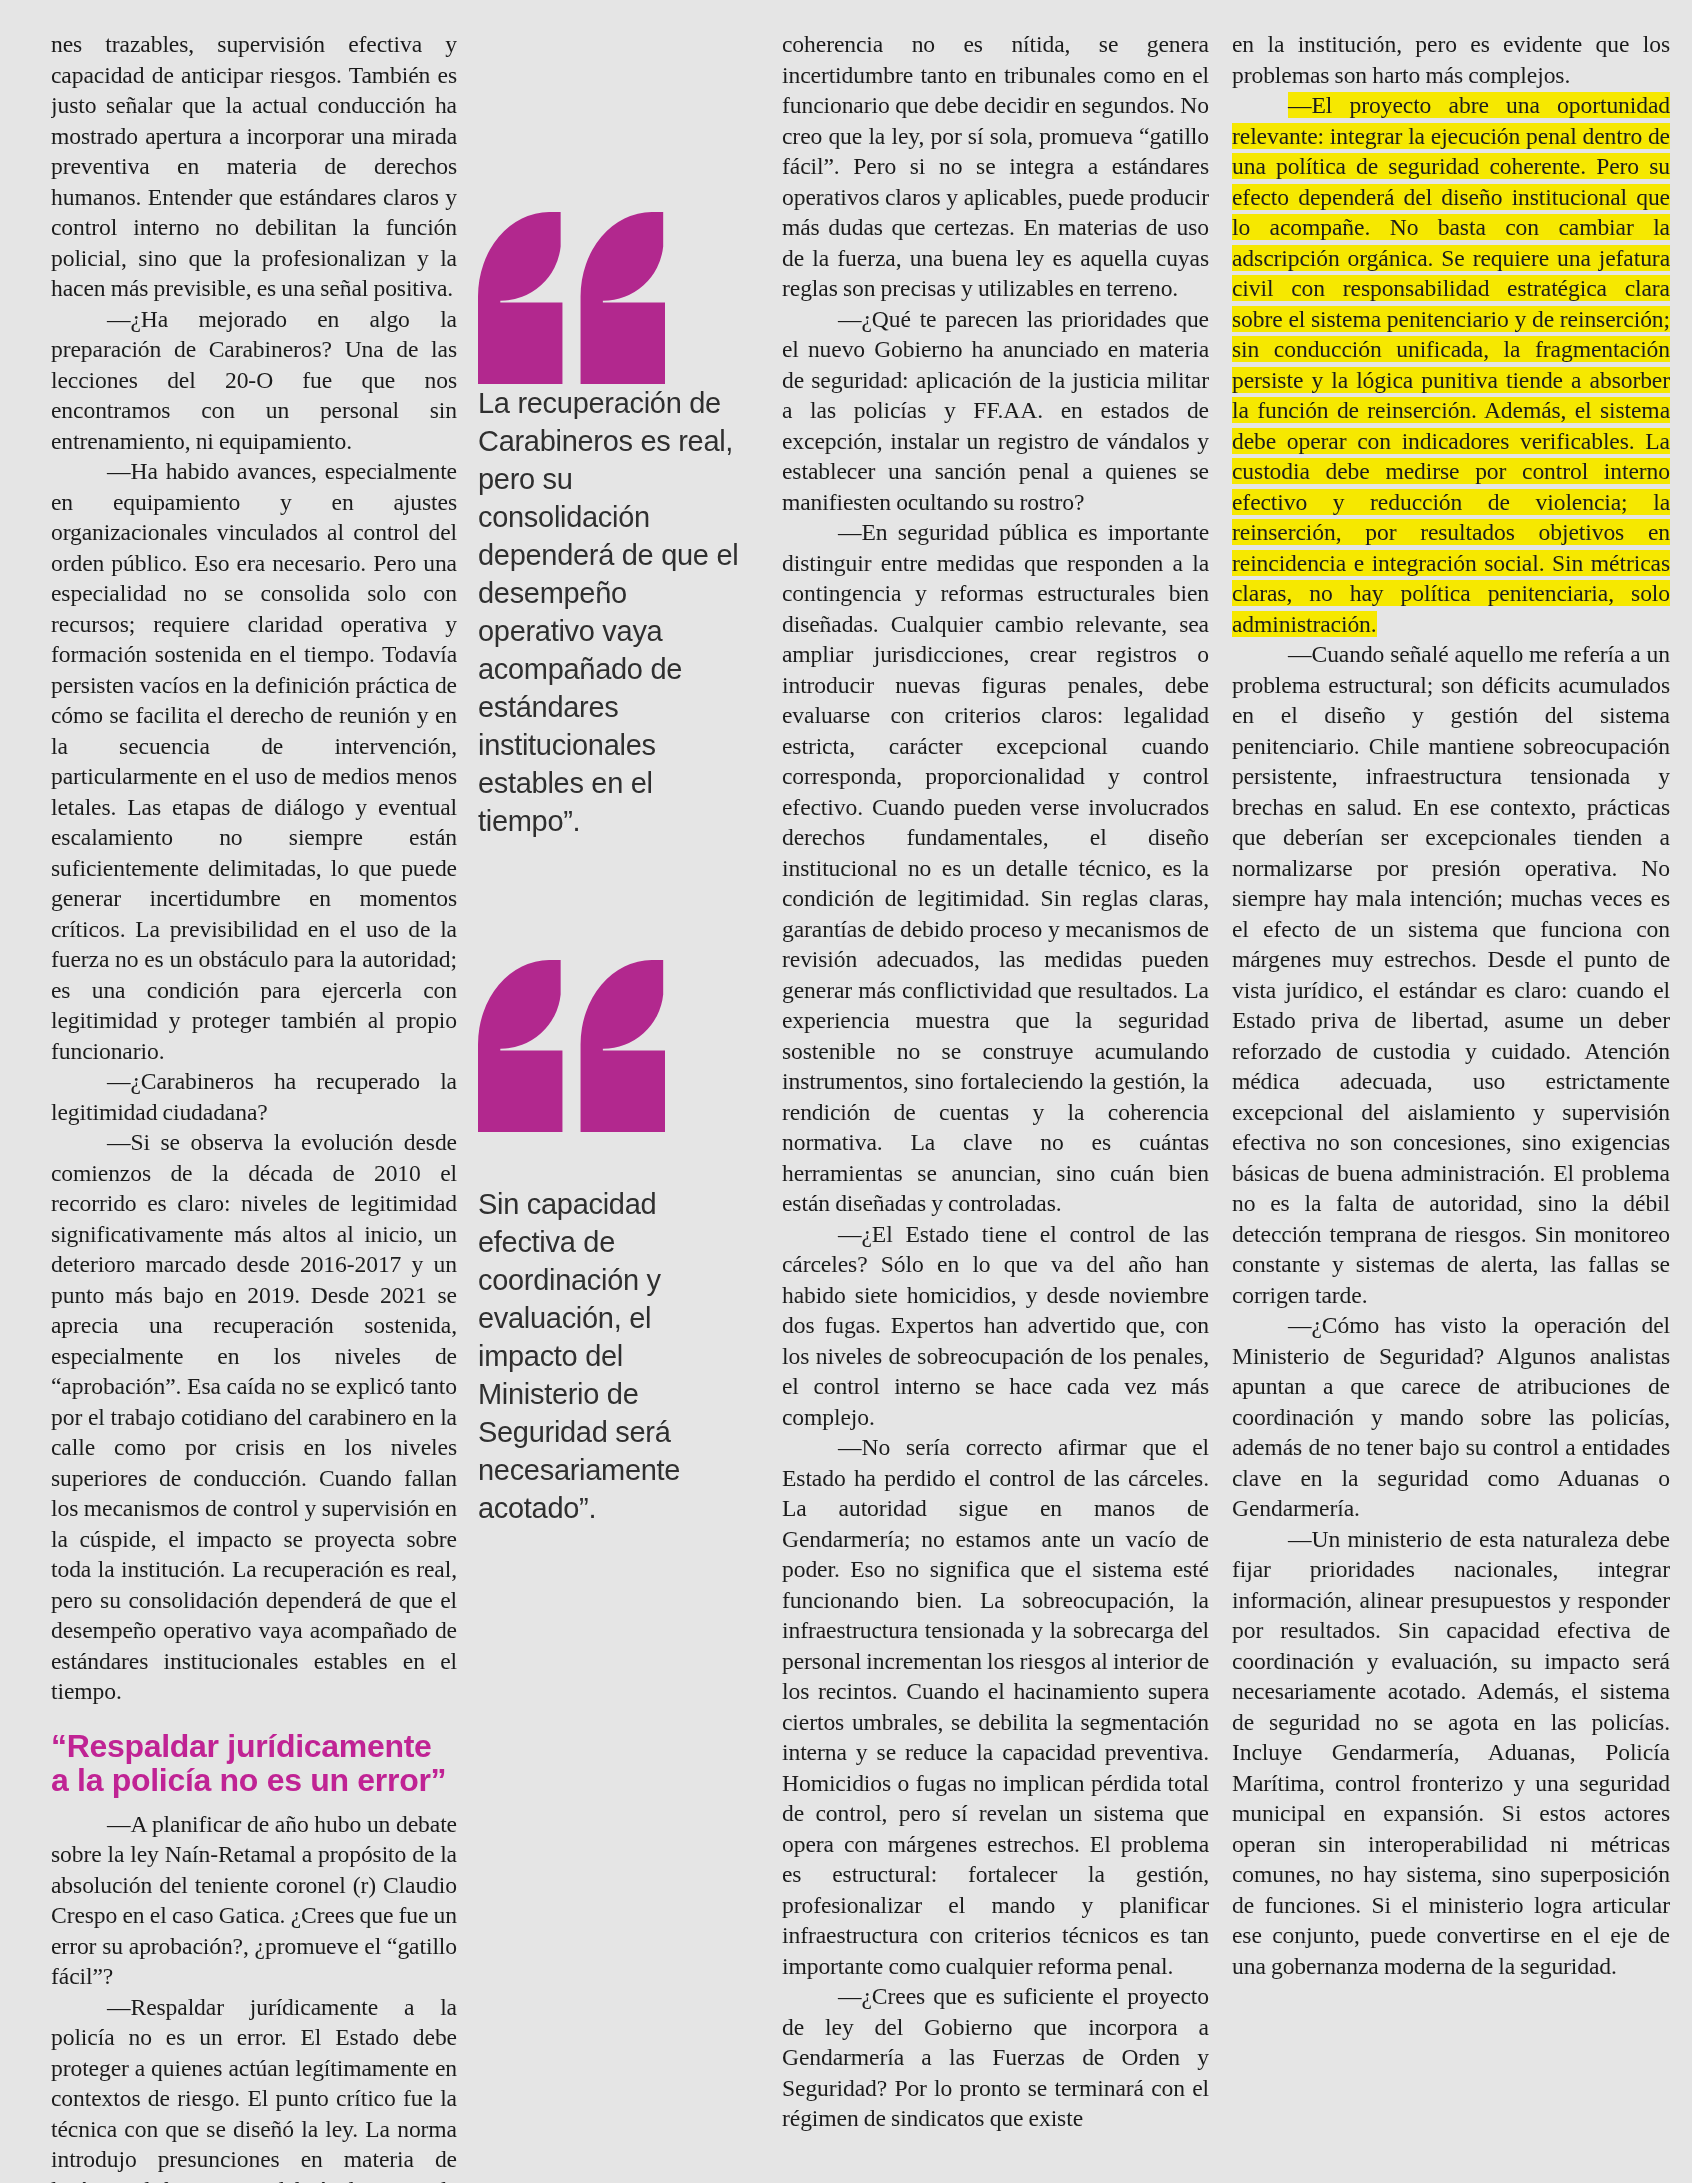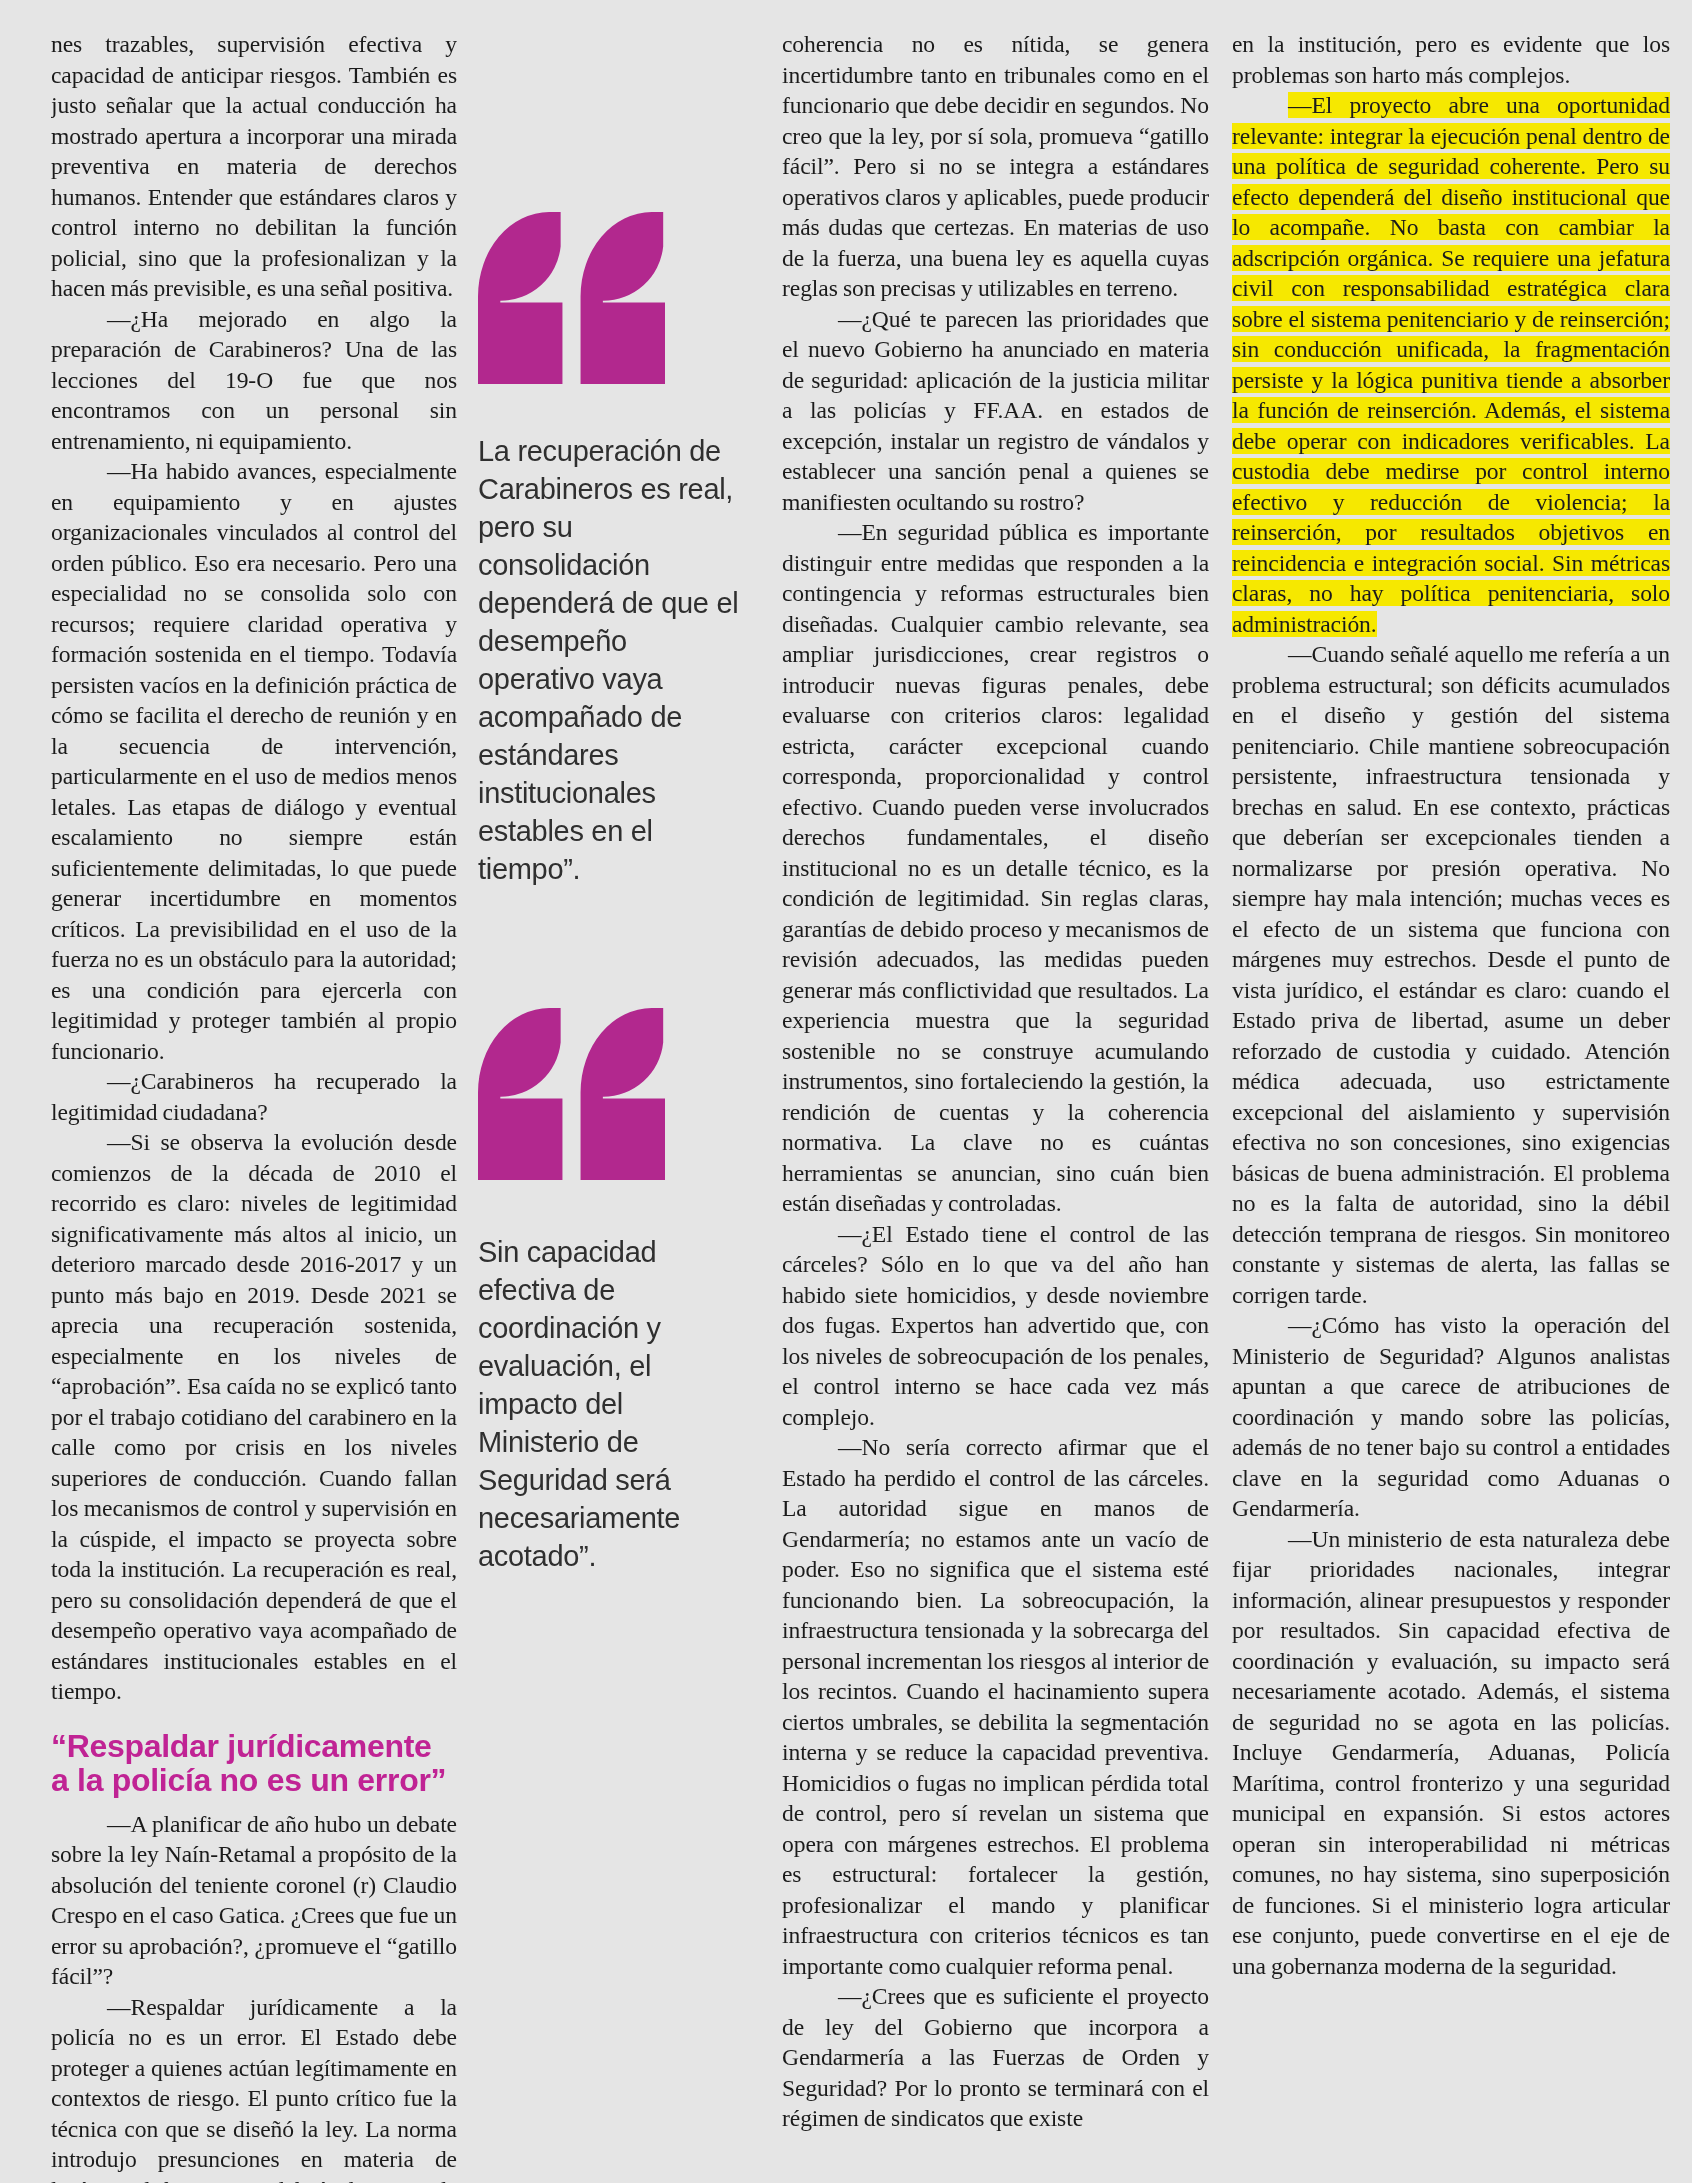--- a/index.html
+++ b/index.html
@@ -56,31 +56,31 @@
   #qmarks-1{margin-top:212px;}
   #qmarks-2{margin-top:120px;}
   .quote-text{
     font-family:"Liberation Sans", sans-serif;
     font-size:29px;
     line-height:38px;
     letter-spacing:-0.3px;
     color:var(--quote-ink);
     text-align:left;
   }
-  #quote-text-1{margin-top:48px;}
+  #quote-text-1{}
   #quote-text-2{margin-top:53px;}
 </style>
 </head>
 <body>
 
 <div class="page">
 
   <div class="col" id="col-left">
       <p class="body">nes trazables, supervisión efectiva y capacidad de anticipar riesgos. También es justo señalar que la actual conducción ha mostrado apertura a incorporar una mirada preventiva en materia de derechos humanos. Entender que estándares claros y control interno no debilitan la función policial, sino que la profesionalizan y la hacen más previsible, es una señal positiva.</p>
-      <p class="body q ind">—¿Ha mejorado en algo la preparación de Carabineros? Una de las lecciones del 19-O fue que nos encontramos con un personal sin entrenamiento, ni equipamiento.</p>
+      <p class="body q ind">—¿Ha mejorado en algo la preparación de Carabineros? Una de las lecciones del 20-O fue que nos encontramos con un personal sin entrenamiento, ni equipamiento.</p>
       <p class="body ind">—Ha habido avances, especialmente en equipamiento y en ajustes organizacionales vinculados al control del orden público. Eso era necesario. Pero una especialidad no se consolida solo con recursos; requiere claridad operativa y formación sostenida en el tiempo. Todavía persisten vacíos en la definición práctica de cómo se facilita el derecho de reunión y en la secuencia de intervención, particularmente en el uso de medios menos letales. Las etapas de diálogo y eventual escalamiento no siempre están suficientemente delimitadas, lo que puede generar incertidumbre en momentos críticos. La previsibilidad en el uso de la fuerza no es un obstáculo para la autoridad; es una condición para ejercerla con legitimidad y proteger también al propio funcionario.</p>
       <p class="body q ind">—¿Carabineros ha recuperado la legitimidad ciudadana?</p>
       <p class="body ind">—Si se observa la evolución desde comienzos de la década de 2010 el recorrido es claro: niveles de legitimidad significativamente más altos al inicio, un deterioro marcado desde 2016-2017 y un punto más bajo en 2019. Desde 2021 se aprecia una recuperación sostenida, especialmente en los niveles de “aprobación”. Esa caída no se explicó tanto por el trabajo cotidiano del carabinero en la calle como por crisis en los niveles superiores de conducción. Cuando fallan los mecanismos de control y supervisión en la cúspide, el impacto se proyecta sobre toda la institución. La recuperación es real, pero su consolidación dependerá de que el desempeño operativo vaya acompañado de estándares institucionales estables en el tiempo.</p>
       <h2 class="subhead">“Respaldar jurídicamente a la policía no es un error”</h2>
       <p class="body q ind">—A planificar de año hubo un debate sobre la ley Naín-Retamal a propósito de la absolución del teniente coronel (r) Claudio Crespo en el caso Gatica. ¿Crees que fue un error su aprobación?, ¿promueve el “gatillo fácil”?</p>
       <p class="body ind">—Respaldar jurídicamente a la policía no es un error. El Estado debe proteger a quienes actúan legítimamente en contextos de riesgo. El punto crítico fue la técnica con que se diseñó la ley. La norma introdujo presunciones en materia de legítima defensa y modificó el marco de evaluación del uso de la fuerza. Cambios así requieren una redacción especialmente precisa y una articulación clara con los principios de necesidad y proporcionalidad. Si esa</p>
     </div>
 
   <div class="col" id="col-quote">
     <div class="qmarks" id="qmarks-1">

